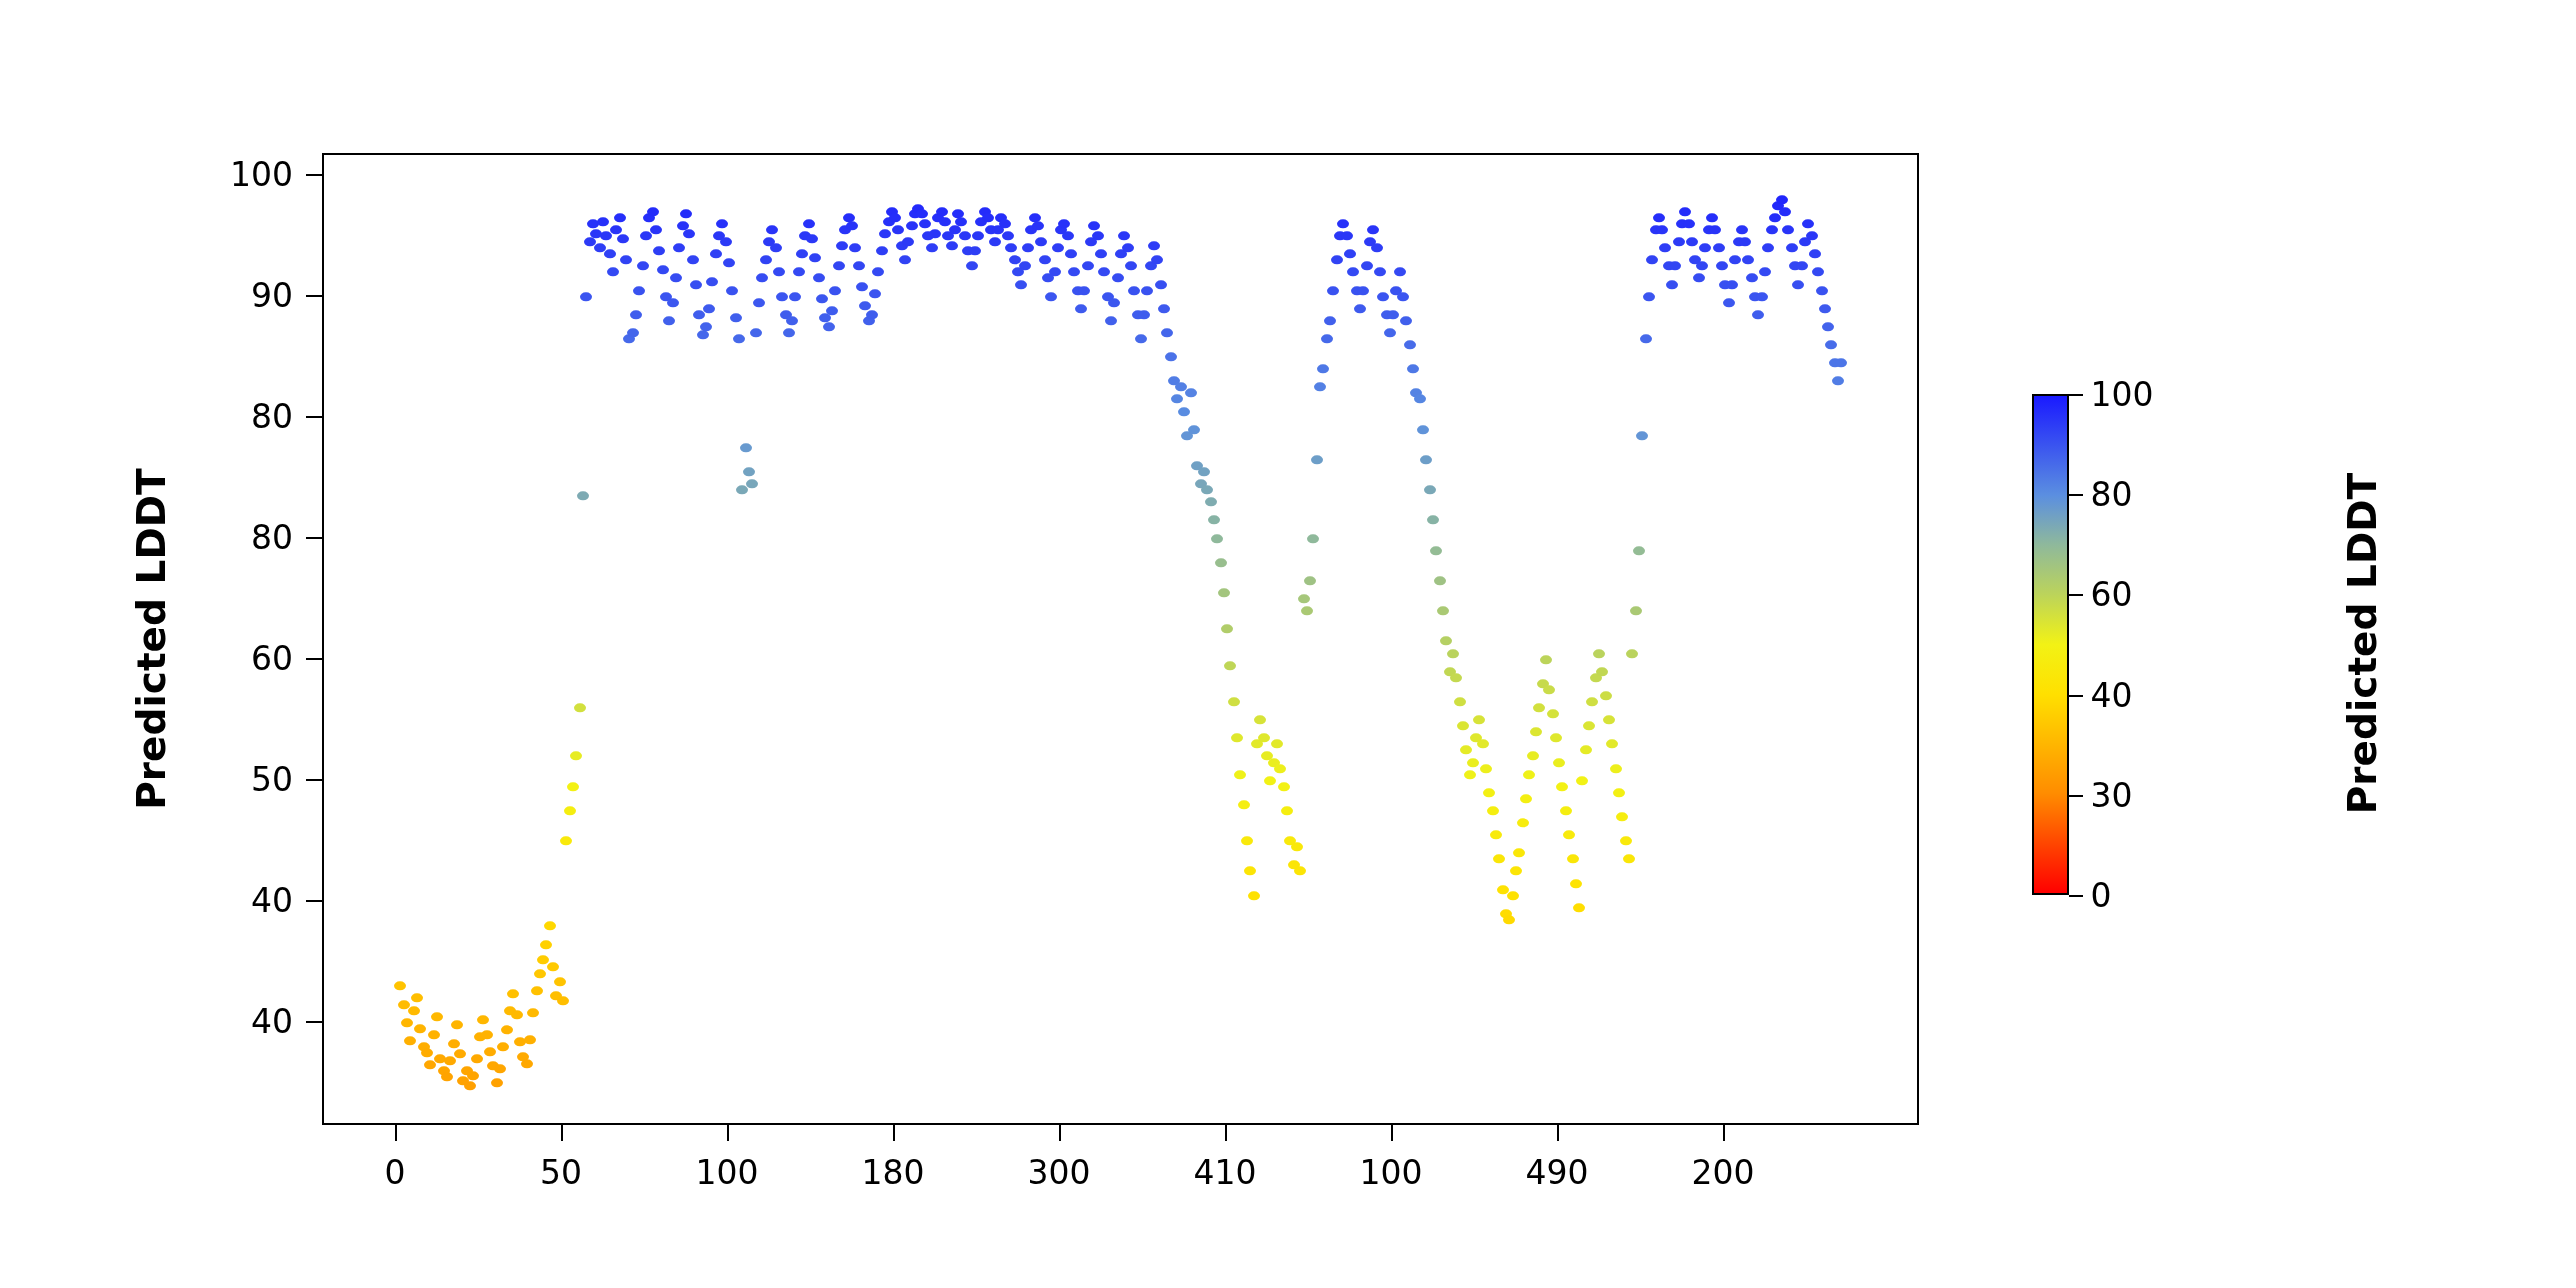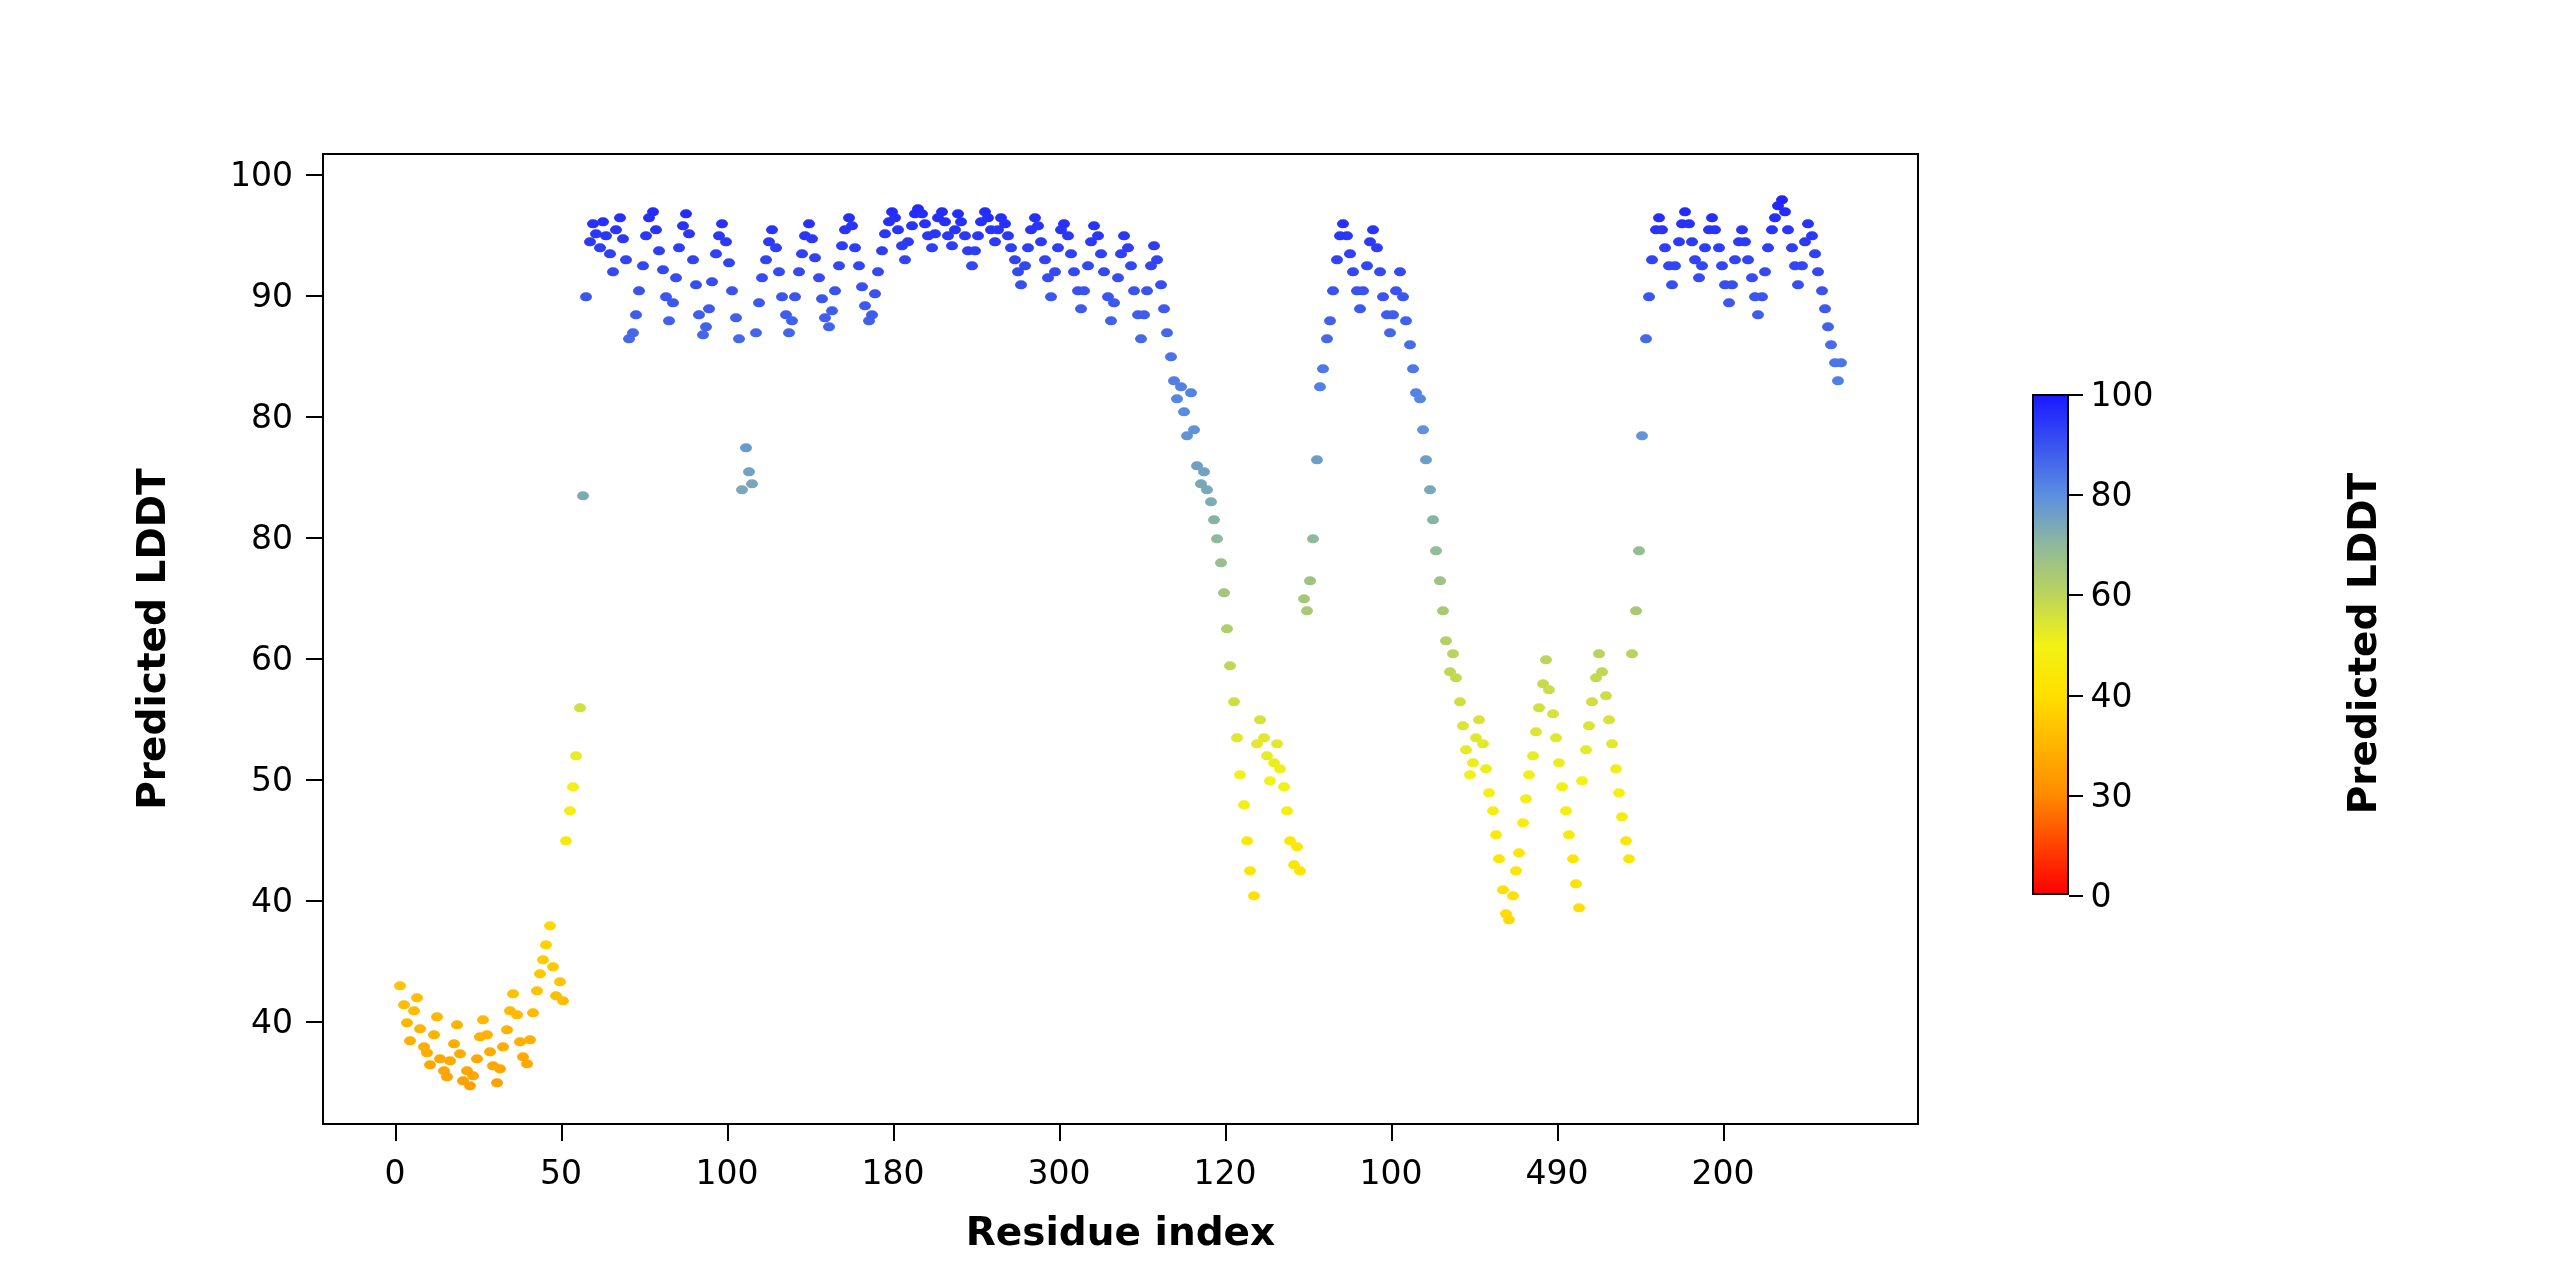--- a/index.html
+++ b/index.html
@@ -546,27 +546,26 @@
       <div class="xtick" style="left: 1235px;"></div>
       <div class="xtick" style="left: 1401px;"></div>
     </div>
 
   <div id="xtlabel-layer">
       <div class="xtlabel" style="left: 73px;">0</div>
       <div class="xtlabel" style="left: 239px;">50</div>
       <div class="xtlabel" style="left: 405px;">100</div>
       <div class="xtlabel" style="left: 571px;">180</div>
       <div class="xtlabel" style="left: 737px;">300</div>
-      <div class="xtlabel" style="left: 903px;">120</div>
+      <div class="xtlabel" style="left: 903px;">410</div>
       <div class="xtlabel" style="left: 1069px;">100</div>
       <div class="xtlabel" style="left: 1235px;">490</div>
       <div class="xtlabel" style="left: 1401px;">200</div>
     </div>
 
-  <div id="xlabel">Residue index</div>
   <div id="ylabel">Predicted LDDT</div>
 
   <div id="colorbar-wrap">
     <div id="colorbar" style="background: linear-gradient(rgb(26, 26, 255) 0%, rgb(91, 143, 224) 20%, rgb(143, 185, 155) 30%, rgb(188, 212, 90) 40%, rgb(242, 242, 21) 50%, rgb(255, 224, 0) 60%, rgb(255, 140, 0) 80%, rgb(255, 0, 0) 100%);"></div>
     <div id="cb-ticks">
         <div class="cbtick" style="top: 501px;"></div>
         <div class="cbtlabel" style="top: 501px;">0</div>
         <div class="cbtick" style="top: 401px;"></div>
         <div class="cbtlabel" style="top: 401px;">30</div>
         <div class="cbtick" style="top: 301px;"></div>

